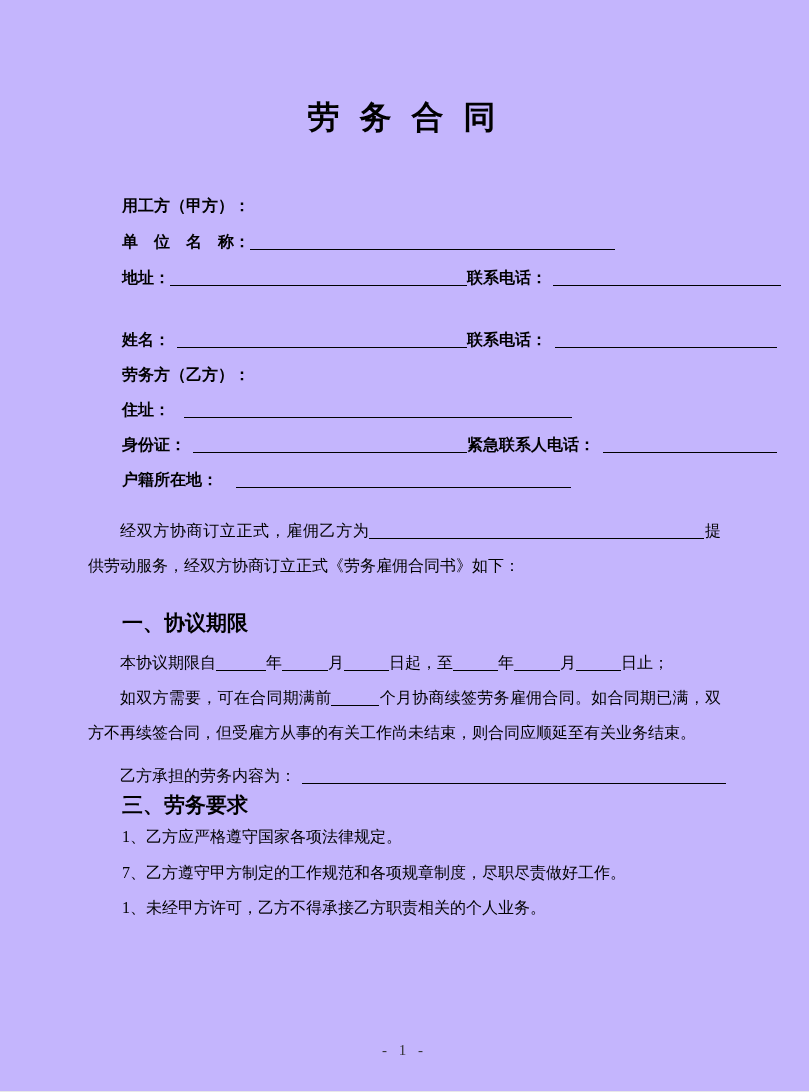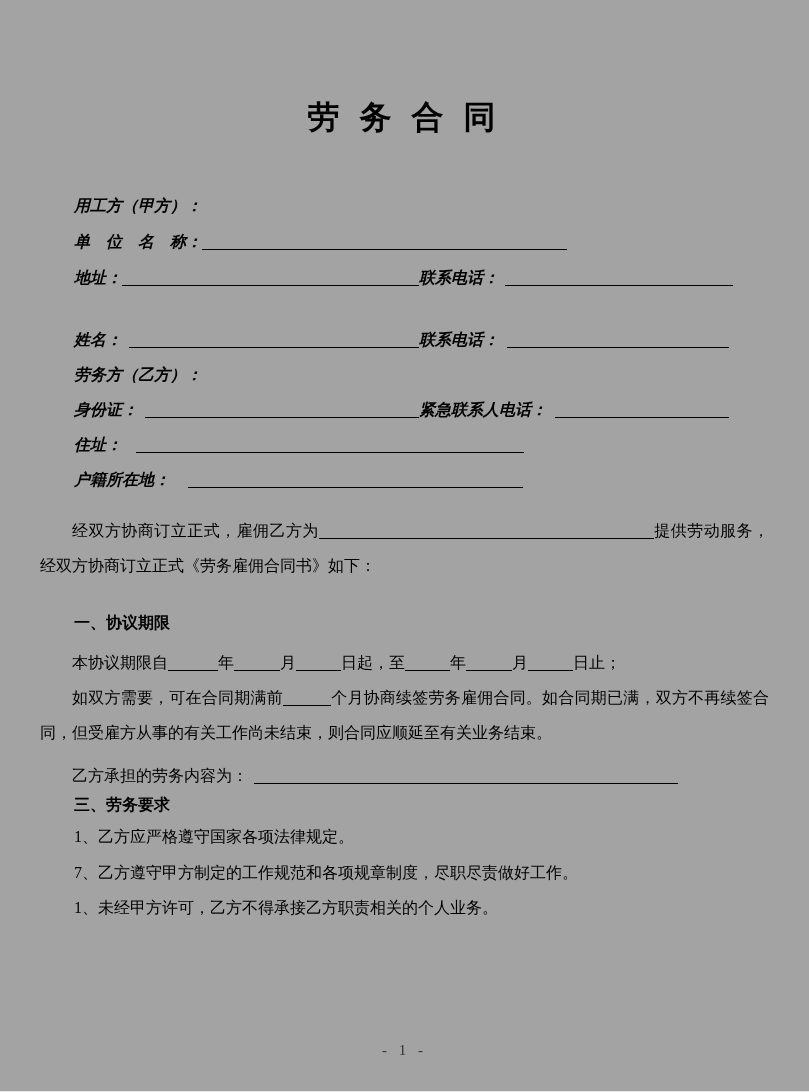--- a/index.html
+++ b/index.html
@@ -2,63 +2,63 @@
 <html><head>
 <meta charset="utf-8">
 <style>
   * { margin: 0; padding: 0; box-sizing: border-box; }
   html, body { background: #ffffff; }
   .page {
     position: relative;
     width: 809px;
     height: 1092px;
     margin: 0 auto;
-    background: #a3a3a3;
+    background: #c4b5fd;
     color: #000000;
     font-family: "Liberation Serif", serif;
     font-size: 16px;
     overflow: hidden;
     border-bottom: 1px solid #e8e8e8;
-    padding: 0 40px;
+    padding: 0 88px;
   }
   .title {
     margin-top: 94px;
     text-align: center;
     font-family: "Liberation Serif", serif;
     font-weight: bold;
     font-size: 32px;
     letter-spacing: 6px;
     line-height: 46px;
   }
   .lbl {
     font-family: "Liberation Sans", sans-serif;
     font-weight: bold;
     font-size: 16px;
   }
-  .row { line-height: 36px; white-space: nowrap; font-style: italic; }
+  .row { line-height: 36px; white-space: nowrap; }
   .bl {
     display: inline-block;
     height: 18px;
     border-bottom: 1px solid #000000;
     vertical-align: -3px;
   }
   .indent34 { margin-left: 34px; }
   .block-a { margin-top: 48px; }
   .block-b { margin-top: 26px; }
   .block-b .row { line-height: 35px; }
   .preamble {
     margin-top: 16px;
     line-height: 35px;
     text-align: justify;
     text-indent: 2em;
   }
   .sec-heading {
     font-family: "Liberation Sans", sans-serif;
     font-weight: bold;
-    font-size: 16px;
+    font-size: 21px;
     line-height: 24px;
     margin-left: 34px;
   }
   .sec1-heading { margin-top: 28px; }
   .term-line { margin-top: 10px; line-height: 35px; text-indent: 2em; white-space: nowrap; }
   .renewal { line-height: 35px; text-align: justify; text-indent: 2em; }
   .sec2-heading { margin-top: 24px; }
   .content-line { margin-top: 8px; line-height: 35px; text-indent: 2em; white-space: nowrap; }
   .sec3-heading { }
   .req-list { margin-top: 2px; margin-left: 34px; list-style: none; }
@@ -94,24 +94,24 @@
   </div>
 
   <div class="block-b indent34">
     <div class="row">
       <span class="lbl">姓名：</span><span class="bl" style="width:290px;margin-left:7px"></span><span class="lbl">联系电话：</span><span class="bl" style="width:222px;margin-left:8px"></span>
     </div>
     <div class="row">
       <span class="lbl">劳务方（乙方）：</span>
     </div>
     <div class="row">
-      <span class="lbl">身份证：</span><span class="bl" style="width:274px;margin-left:7px"></span><span class="lbl">紧急联系人电话：</span><span class="bl" style="width:174px;margin-left:8px"></span>
+      <span class="lbl">住址：</span><span class="bl" style="width:388px;margin-left:14px"></span>
     </div>
     <div class="row">
-      <span class="lbl">住址：</span><span class="bl" style="width:388px;margin-left:14px"></span>
+      <span class="lbl">身份证：</span><span class="bl" style="width:274px;margin-left:7px"></span><span class="lbl">紧急联系人电话：</span><span class="bl" style="width:174px;margin-left:8px"></span>
     </div>
     <div class="row">
       <span class="lbl">户籍所在地：</span><span class="bl" style="width:335px;margin-left:18px"></span>
     </div>
   </div>
 
   <p class="preamble"><span>经双方协商订立正式，雇佣乙方为</span><span class="bl" style="width:335px"></span><span>提供劳动服务，经双方协商订立正式《劳务雇佣合同书》如下：</span></p>
 
   <h2 class="sec-heading sec1-heading">一、协议期限</h2>
 

